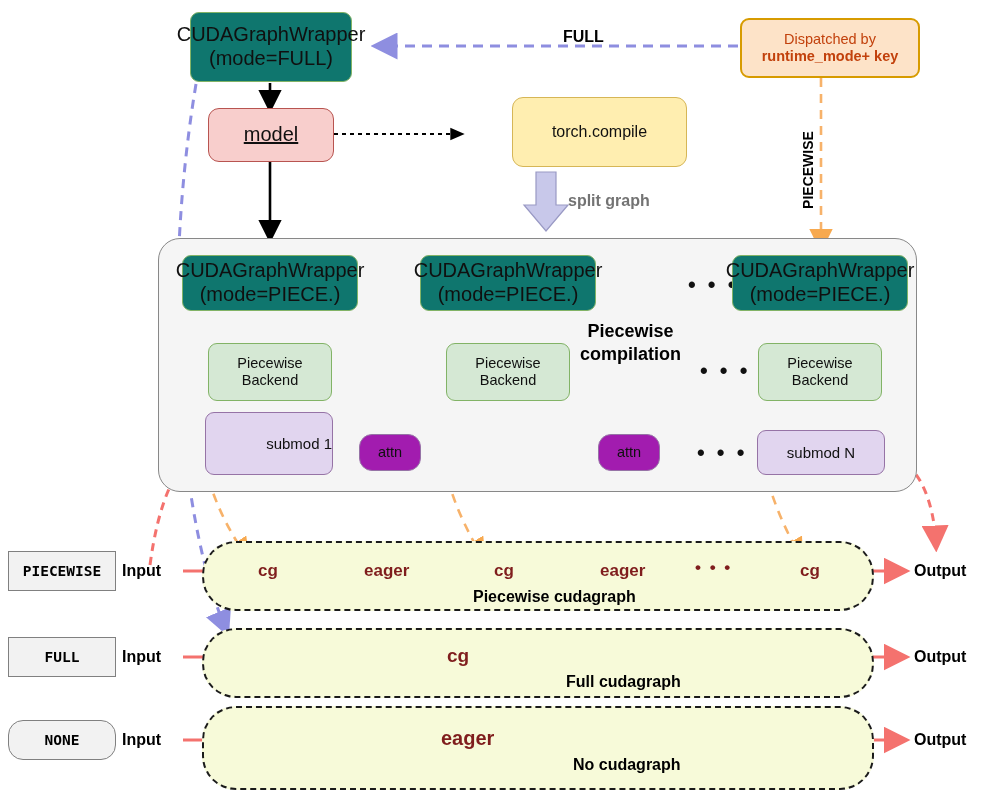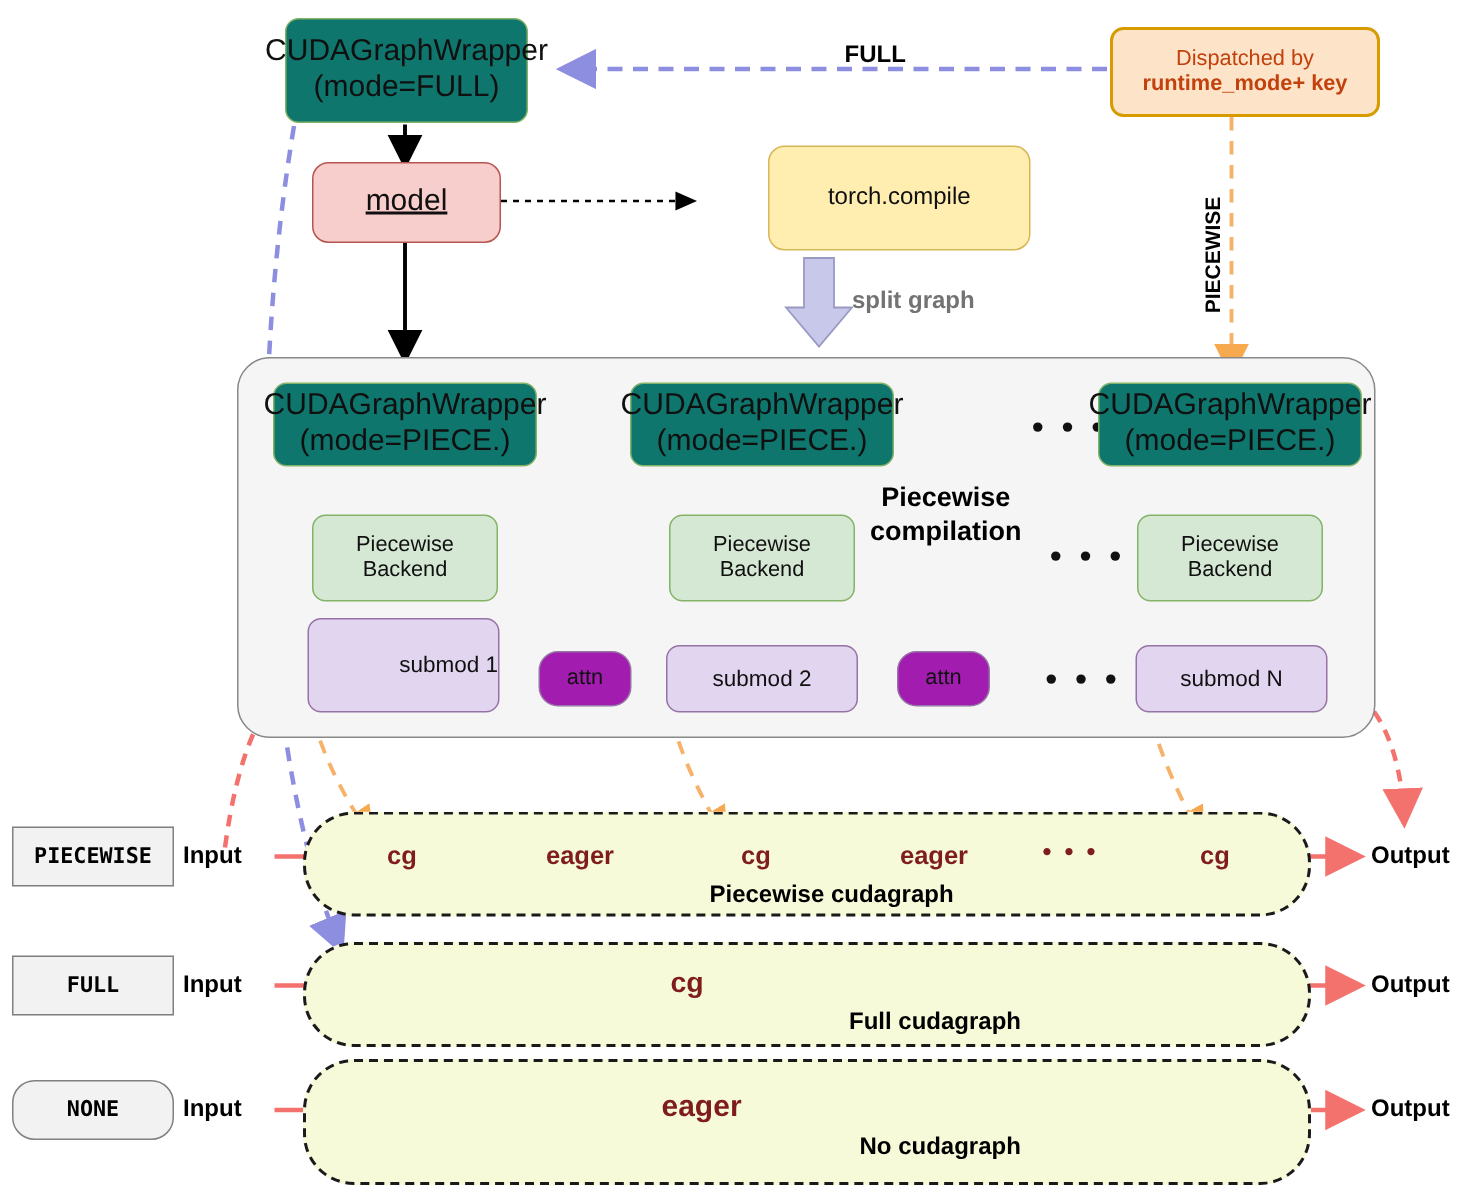--- a/index.html
+++ b/index.html
@@ -185,23 +185,20 @@
       <div>CUDAGraphWrapper</div>
       <div>(mode=PIECE.)</div>
     </div>
   </div>
   <div class="node n-backend" style="left:446px;top:343px;width:124px;height:58px;">
     <div>
       <div>Piecewise</div>
       <div>Backend</div>
     </div>
   </div>
-  <div class="node n-submod" style="left:444px;top:430px;width:128px;height:45px;">
-    <span>submod 2</span>
-  </div>
   <div class="node n-attn" style="left:598px;top:434px;width:62px;height:37px;">
     <span>attn</span>
   </div>
 
   <div class="node n-wrap" style="left:732px;top:255px;width:176px;height:56px;">
     <div>
       <div>CUDAGraphWrapper</div>
       <div>(mode=PIECE.)</div>
     </div>
   </div>

